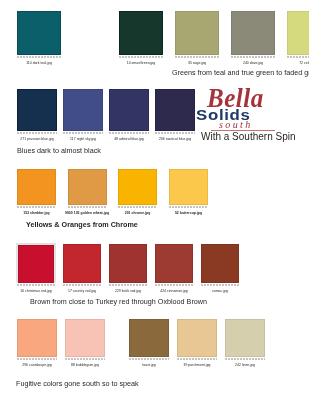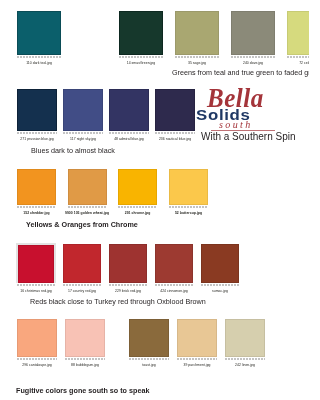--- a/index.html
+++ b/index.html
@@ -215,21 +215,21 @@
           <div class="caption">48 admiral blue.jpg</div>
         </div>
         <div class="cell" style="margin-left: 4px;">
           <div class="thumb" style="width: 42px; height: 43px;">
             <span class="chip" style="background: rgb(46, 42, 77); border: 1px solid rgb(39, 35, 65);"></span>
           </div>
           <div class="filmstrip" style="width: 42px;"></div>
           <div class="caption">236 nautical blue.jpg</div>
         </div>
       </div>
-    <div class="group-note" style="margin-left: 15px; margin-top: 5px;">Blues dark to almost black</div>
+    <div class="group-note" style="margin-left: 1px; margin-top: 5px;">Blues dark to almost black</div>
   </div>
 
   <div class="logo">
     <div class="logo-bella">Bella</div>
     <div class="logo-solids">Solids</div>
     <div class="logo-moda">south</div>
     <div class="logo-rule"></div>
     <div class="logo-tag">With a Southern Spin</div>
   </div>
 
@@ -298,21 +298,21 @@
           <div class="caption">424 cinnamon.jpg</div>
         </div>
         <div class="cell" style="margin-left: 6px;">
           <div class="thumb" style="width: 40px; height: 40px;">
             <span class="chip" style="background: rgb(138, 58, 34); border: 1px solid rgb(123, 52, 30);"></span>
           </div>
           <div class="filmstrip" style="width: 40px;"></div>
           <div class="caption">sumac.jpg</div>
         </div>
       </div>
-    <div class="group-note" style="margin-left: 14px; margin-top: 4px;">Reds black close to Turkey red through Oxblood Brown</div>
+    <div class="group-note" style="margin-left: 14px; margin-top: 4px;">Brown from close to Turkey red through Oxblood Brown</div>
   </div>
 
   <div class="group" id="group-fugitive" style="left:16px; top:318px;">
     <div class="swatch-row">
         <div class="cell" style="margin-left: 0px;">
           <div class="thumb" style="width: 42px; height: 39px;">
             <span class="chip" style="background: rgb(249, 167, 126); border: 1px solid rgb(231, 154, 116);"></span>
           </div>
           <div class="filmstrip" style="width: 42px;"></div>
           <div class="caption">296 cantaloupe.jpg</div>
@@ -339,16 +339,16 @@
           <div class="caption">39 parchment.jpg</div>
         </div>
         <div class="cell" style="margin-left: 6px;">
           <div class="thumb" style="width: 42px; height: 39px;">
             <span class="chip" style="background: rgb(214, 207, 174); border: 1px solid rgb(198, 191, 161);"></span>
           </div>
           <div class="filmstrip" style="width: 42px;"></div>
           <div class="caption">242 linen.jpg</div>
         </div>
       </div>
-    <div class="group-note" style="margin-left: 0px; margin-top: 19px; font-weight: bold;">Fugitive colors gone south so to speak</div>
+    <div class="group-note" style="margin-left: 0px; margin-top: 12px;">Fugitive colors gone south so to speak</div>
   </div>
 
 </div>
 
 </body></html>

